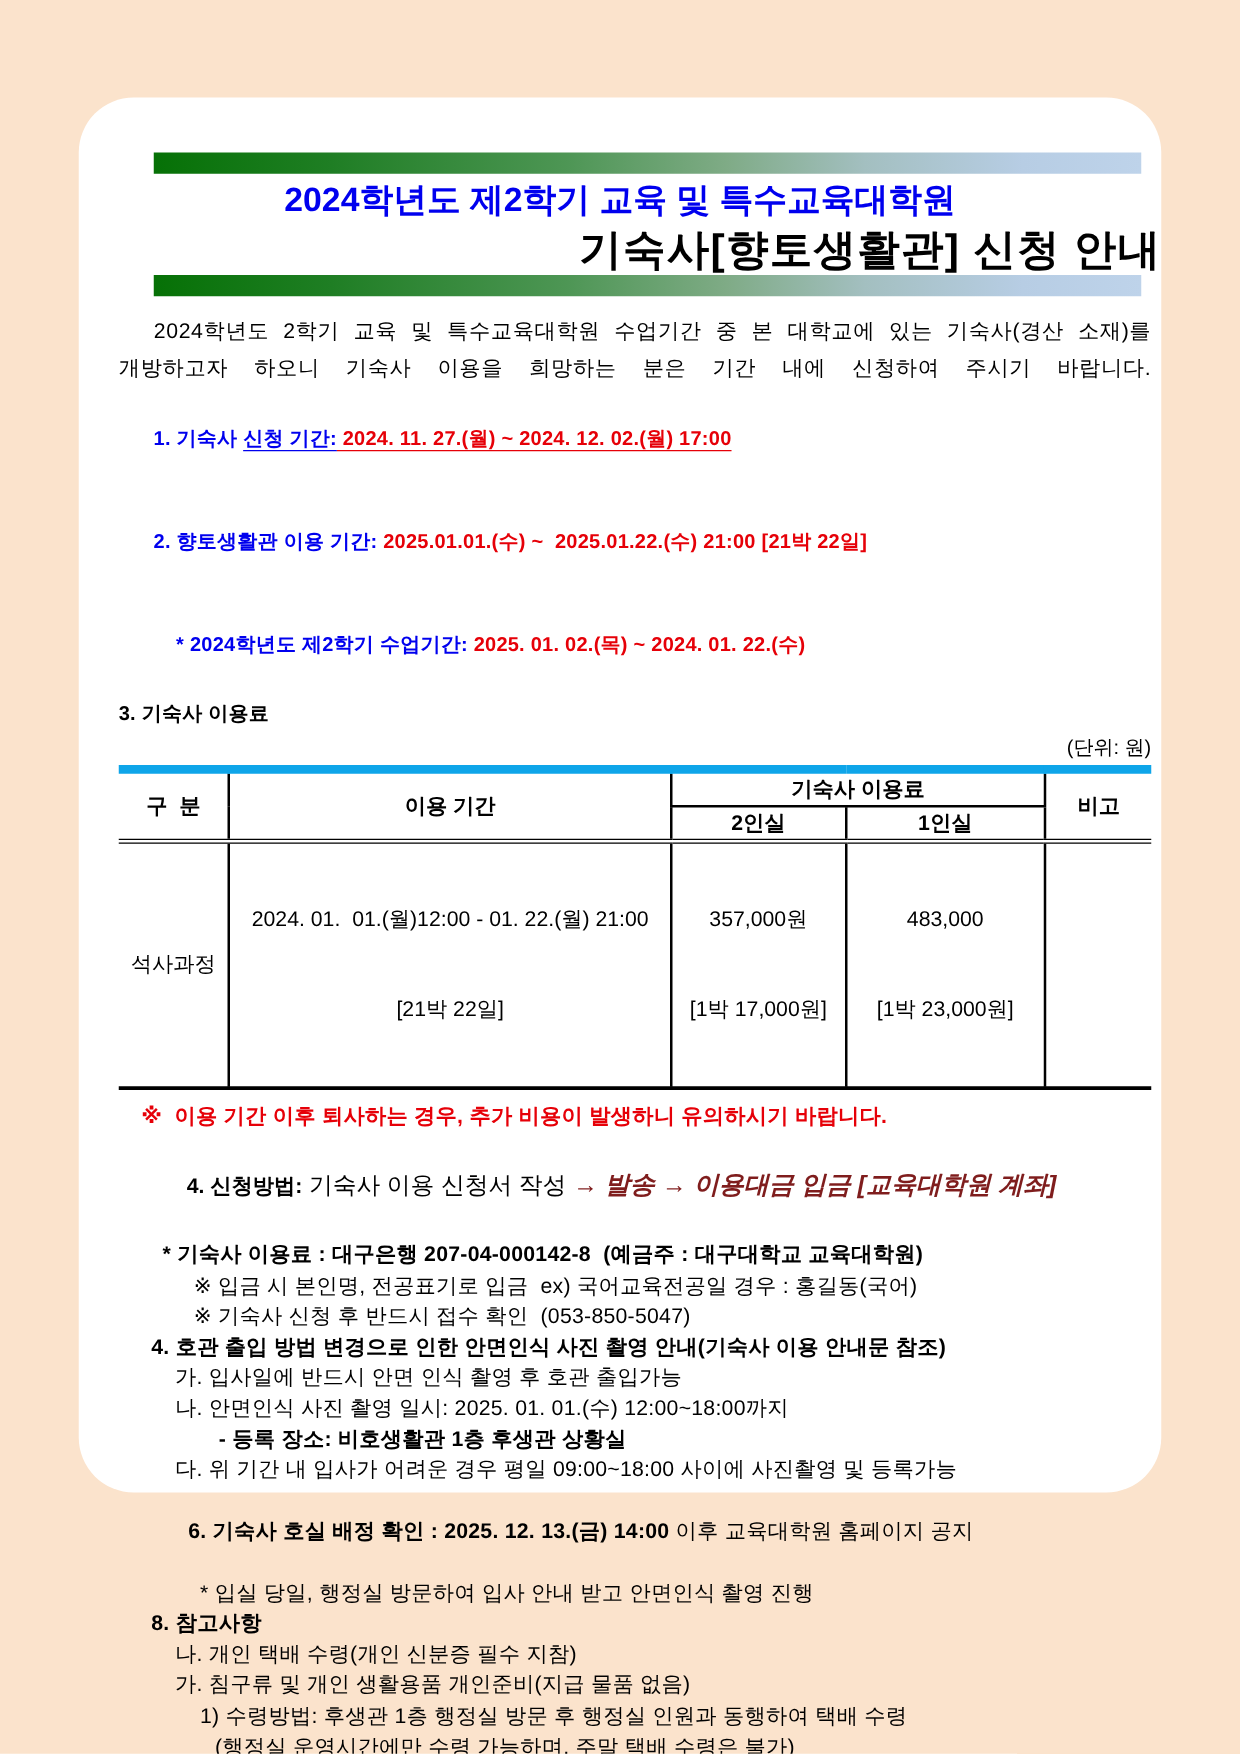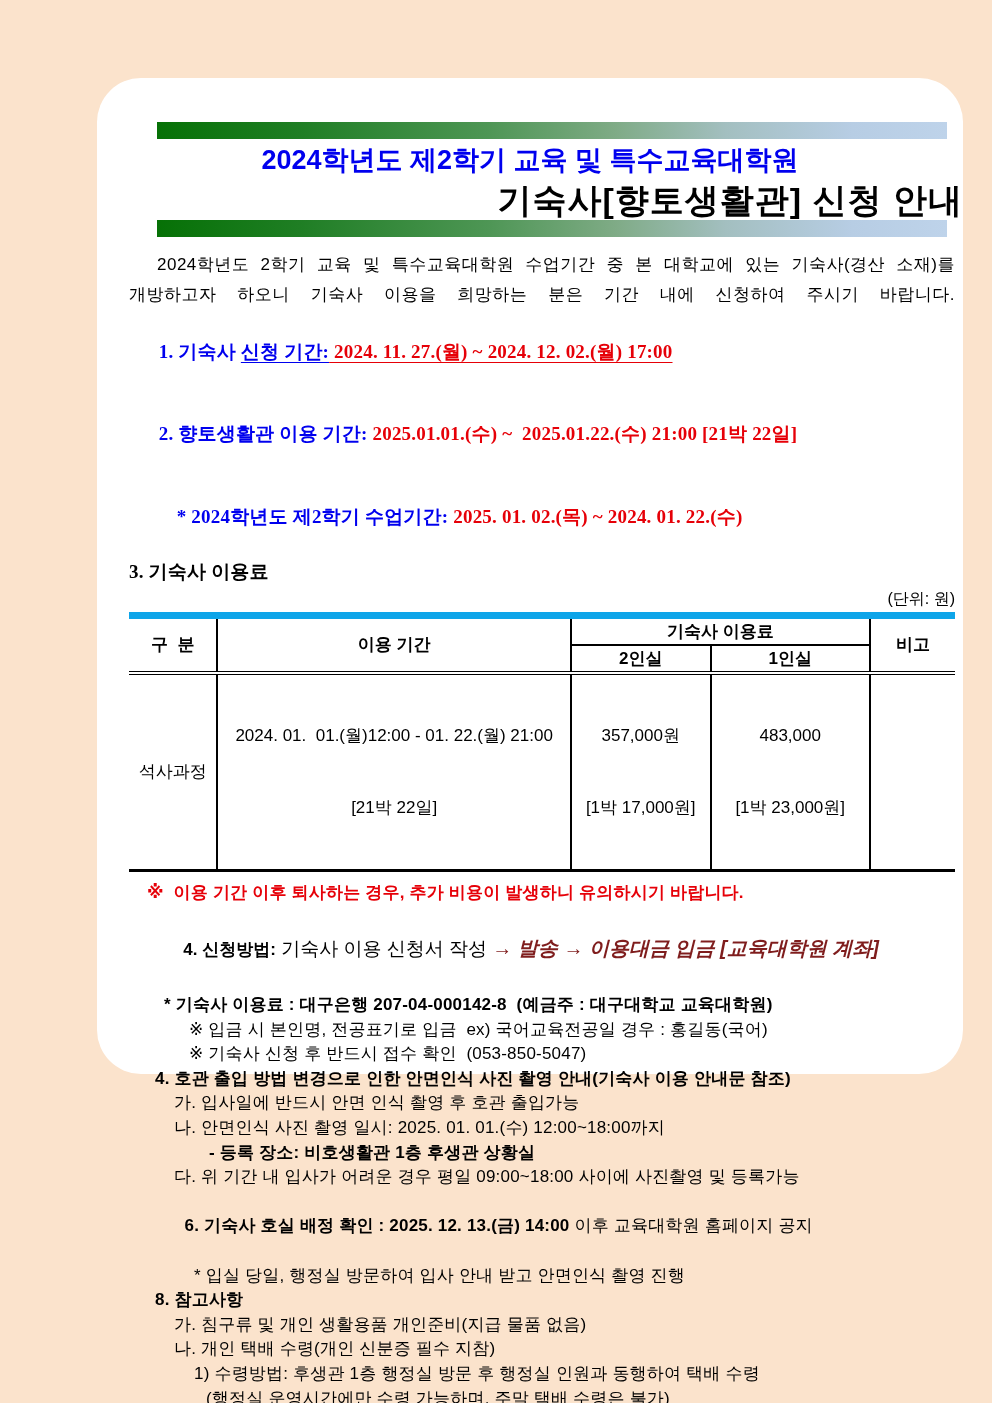--- a/index.html
+++ b/index.html
@@ -6,22 +6,22 @@
   body{
     width:992px;height:1403px;
     background:#fbe3cc;
     font-family:"Liberation Sans","DejaVu Sans",sans-serif;
     color:#000;
     position:relative;
     overflow:hidden;
   }
   .card{
     position:absolute;left:63px;top:78px;
-    width:866px;height:996px;
-    background:#ffffff;border-radius:44px;margin-left:34px;
+    width:866px;height:1116px;
+    background:#ffffff;border-radius:44px;
   }
   .bar{
     height:17px;
     margin:0 16px 0 60px;
     background:linear-gradient(90deg,#067106 0%,#1f7e24 18%,#4e9655 42%,#7fab86 58%,#a3bfc0 72%,#b7cde4 88%,#bed3ea 100%);
   }
   .bar-top{margin-top:44px;}
   .title1{
     text-align:center;color:#0000ee;font-weight:bold;
     font-size:27px;line-height:39px;margin-top:2px;letter-spacing:0px;
@@ -32,21 +32,21 @@
   }
   .content{padding:0 8px 0 32px;}
   .intro{
     margin:13px 0 0 0;
     font-size:17px;line-height:30px;
     text-align:justify;text-align-last:justify;
     text-indent:28px;word-spacing:5px;letter-spacing:0.5px;
     white-space:pre-wrap;
   }
   .line{font-size:17px;line-height:24.6px;white-space:pre-wrap;letter-spacing:0.2px;}
-  .line-lg{font-size:19px;line-height:27.6px;white-space:pre-wrap;letter-spacing:0.2px;font-family:Liberation Serif, serif;}
+  .line-lg{font-size:16px;line-height:27.6px;white-space:pre-wrap;letter-spacing:0.2px;}
   .s4line{font-size:17px;line-height:28.5px;white-space:pre-wrap;}
   .b{font-weight:bold;}
   .blue{color:#0000ee;}
   .red{color:#e60008;}
   .u{text-decoration:underline;text-underline-offset:4px;}
   .big-black{font-size:19px;font-weight:normal;}
   .big-blue{font-size:20px;font-weight:bold;color:#7f1d1d;font-style:italic;}
   .ind-note{padding-left:18px;}
   .ind-sec{padding-left:26px;}
   .ind-a{padding-left:45px;}
@@ -155,19 +155,19 @@
     <div class="line ind-a">나. 안면인식 사진 촬영 일시: 2025. 01. 01.(수) 12:00~18:00까지</div>
     <div class="line ind-dash b">- 등록 장소: 비호생활관 1층 후생관 상황실</div>
     <div class="line ind-a">다. 위 기간 내 입사가 어려운 경우 평일 09:00~18:00 사이에 사진촬영 및 등록가능</div>
 
     <div class="line ind-sec">
       <span class="b">6. 기숙사 호실 배정 확인 : 2025. 12. 13.(금) 14:00</span><span> 이후 교육대학원 홈페이지 공지</span>
     </div>
     <div class="line ind-num">* 입실 당일, 행정실 방문하여 입사 안내 받고 안면인식 촬영 진행</div>
 
     <div class="line ind-sec b">8. 참고사항</div>
+    <div class="line ind-a">나. 개인 택배 수령(개인 신분증 필수 지참)</div>
     <div class="line ind-a">가. 침구류 및 개인 생활용품 개인준비(지급 물품 없음)</div>
-    <div class="line ind-a">나. 개인 택배 수령(개인 신분증 필수 지참)</div>
     <div class="line ind-num">1) 수령방법: 후생관 1층 행정실 방문 후 행정실 인원과 동행하여 택배 수령</div>
     <div class="line ind-par">(행정실 운영시간에만 수령 가능하며, 주말 택배 수령은 불가)</div>
 
   </div>
 </div>
 
 </body></html>

